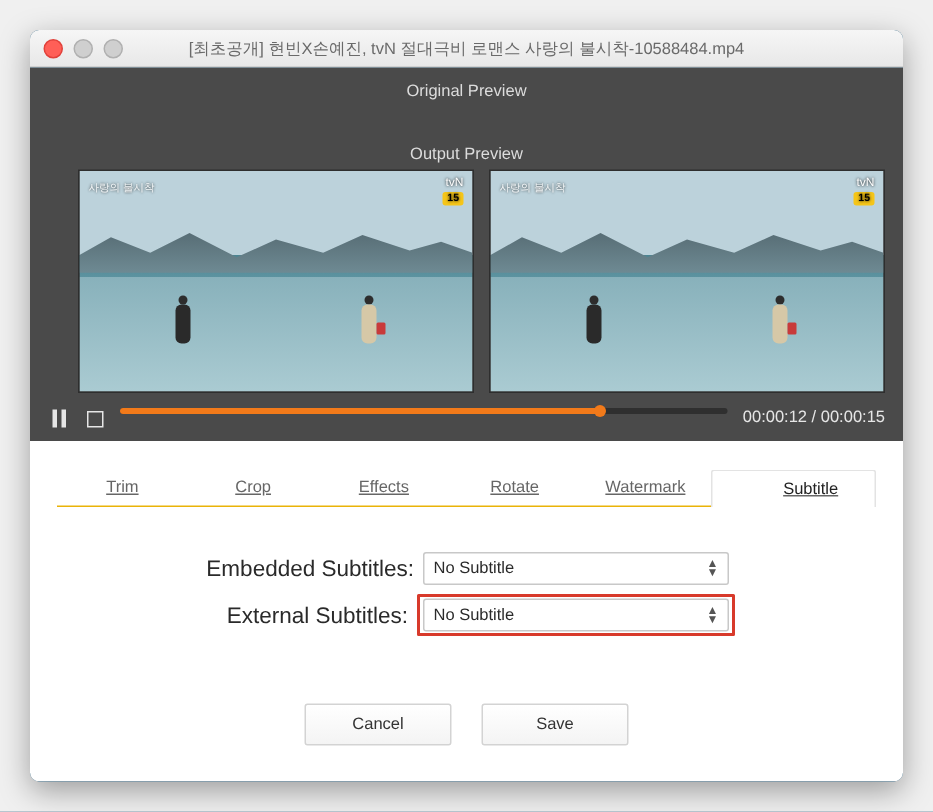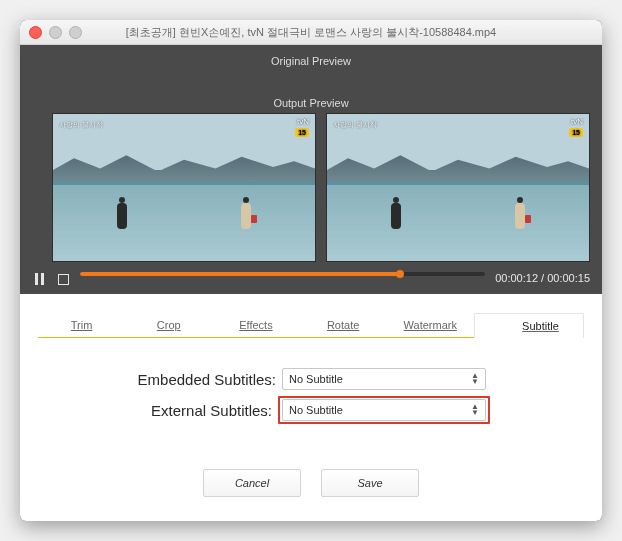--- a/index.html
+++ b/index.html
@@ -142,21 +142,20 @@
   }
   .button-row{
     display:flex;gap:20px;justify-content:center;margin-top:auto;margin-bottom:24px;
   }
   .btn{
     width:96px;height:26px;
     background:linear-gradient(#ffffff,#f4f4f4);
     border:1px solid #d3d3d3;border-radius:2px;
     font-size:11px;color:#333;display:flex;align-items:center;justify-content:center;
     cursor:pointer;
-    font-style:italic;
   }
 </style>
 </head>
 <body>
 
 <div class="window">
 
   <div class="titlebar">
     <div class="traffic">
       <div class="dot red"></div>

